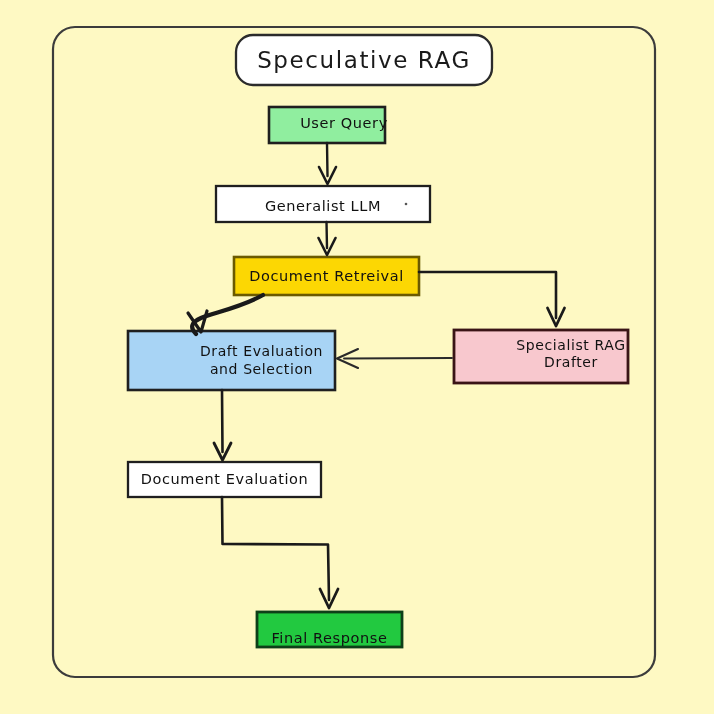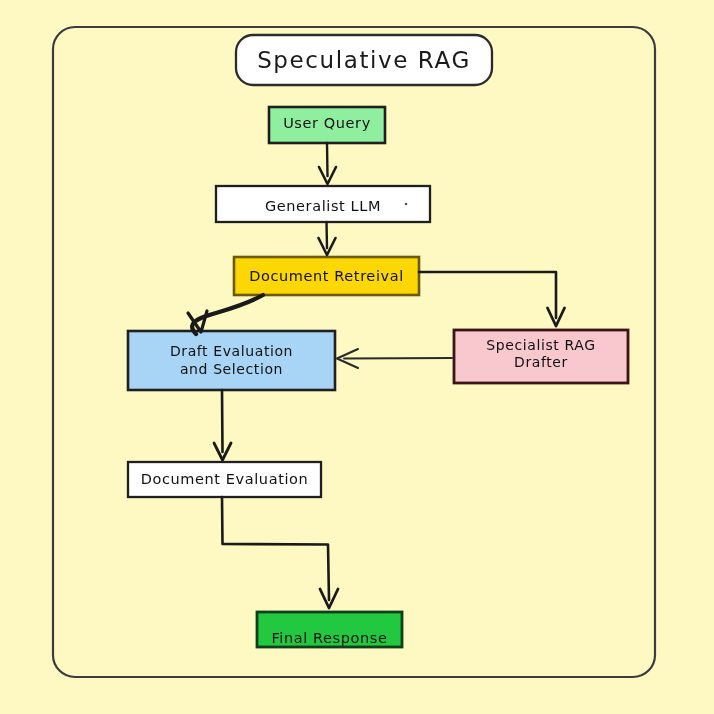--- a/index.html
+++ b/index.html
@@ -42,20 +42,21 @@
   .title-label {
     font-size: 23px;
     letter-spacing: 1.6px;
     color: #1a1a1a;
   }
   .box-label {
     font-size: 14.5px;
   }
   .box-label.two-line {
     font-size: 14px;
+    padding-left: 30px;
   }
 </style>
 </head>
 <body>
 
 <div id="canvas">
 
   <svg id="diagram-svg" viewBox="0 0 714 714">
 
     <rect x="53" y="27" width="602" height="650" rx="22" ry="22" fill="none" stroke="#3c3c3c" stroke-width="2.2"></rect>
@@ -109,21 +110,21 @@
 
     <g>
       <path d="M 222 497 L 222.5 544 L 328 544.5 L 329 600" fill="none" stroke="#1a1a1a" stroke-width="2.6" stroke-linecap="round" stroke-linejoin="round"></path>
       <path d="M 320 589 L 329 608 L 338 589" fill="none" stroke="#1a1a1a" stroke-width="2.8" stroke-linecap="round" stroke-linejoin="round"></path>
     </g>
 
   </svg>
 
   <div class="node-label title-label" style="left:236px; top:35px; width:256px; height:50px;">Speculative RAG</div>
 
-  <div class="node-label box-label" style="left:258px; top:107px; width:116px; height:32px;padding-left:11px;">User Query</div>
+  <div class="node-label box-label" style="left:275px; top:107px; width:116px; height:32px;padding-left:11px;">User Query</div>
 
   <div class="node-label box-label" style="left:216px; top:186px; width:214px; height:40px;">Generalist LLM</div>
 
   <div class="node-label box-label" style="left:234px; top:257px; width:185px; height:38px;">Document Retreival</div>
 
   <div class="node-label box-label two-line" style="left:128px; top:331px; width:207px; height:59px;">Draft Evaluation
 and Selection</div>
 
   <div class="node-label box-label two-line" style="left:454px; top:330px; width:174px; height:48px;">Specialist RAG
 Drafter</div>

